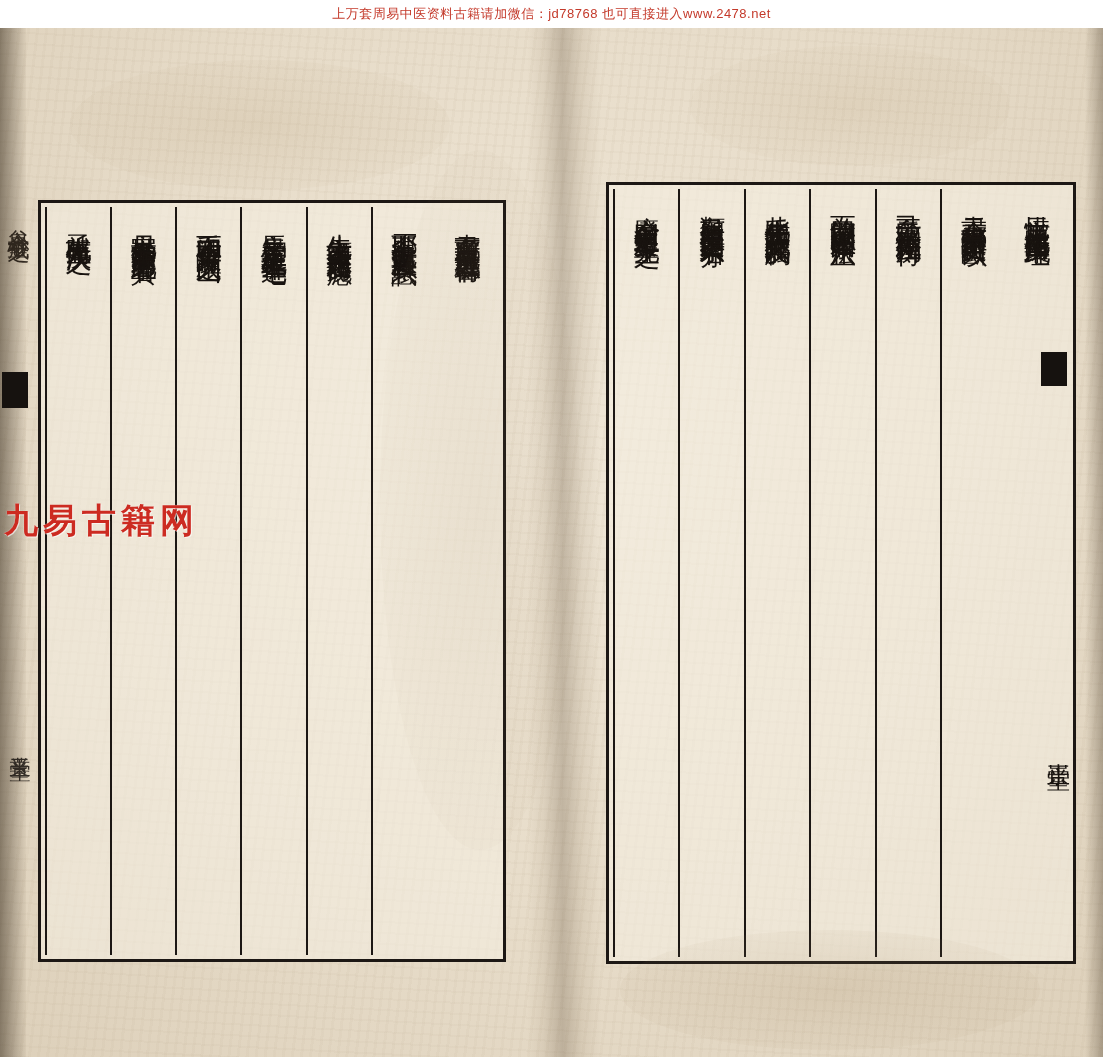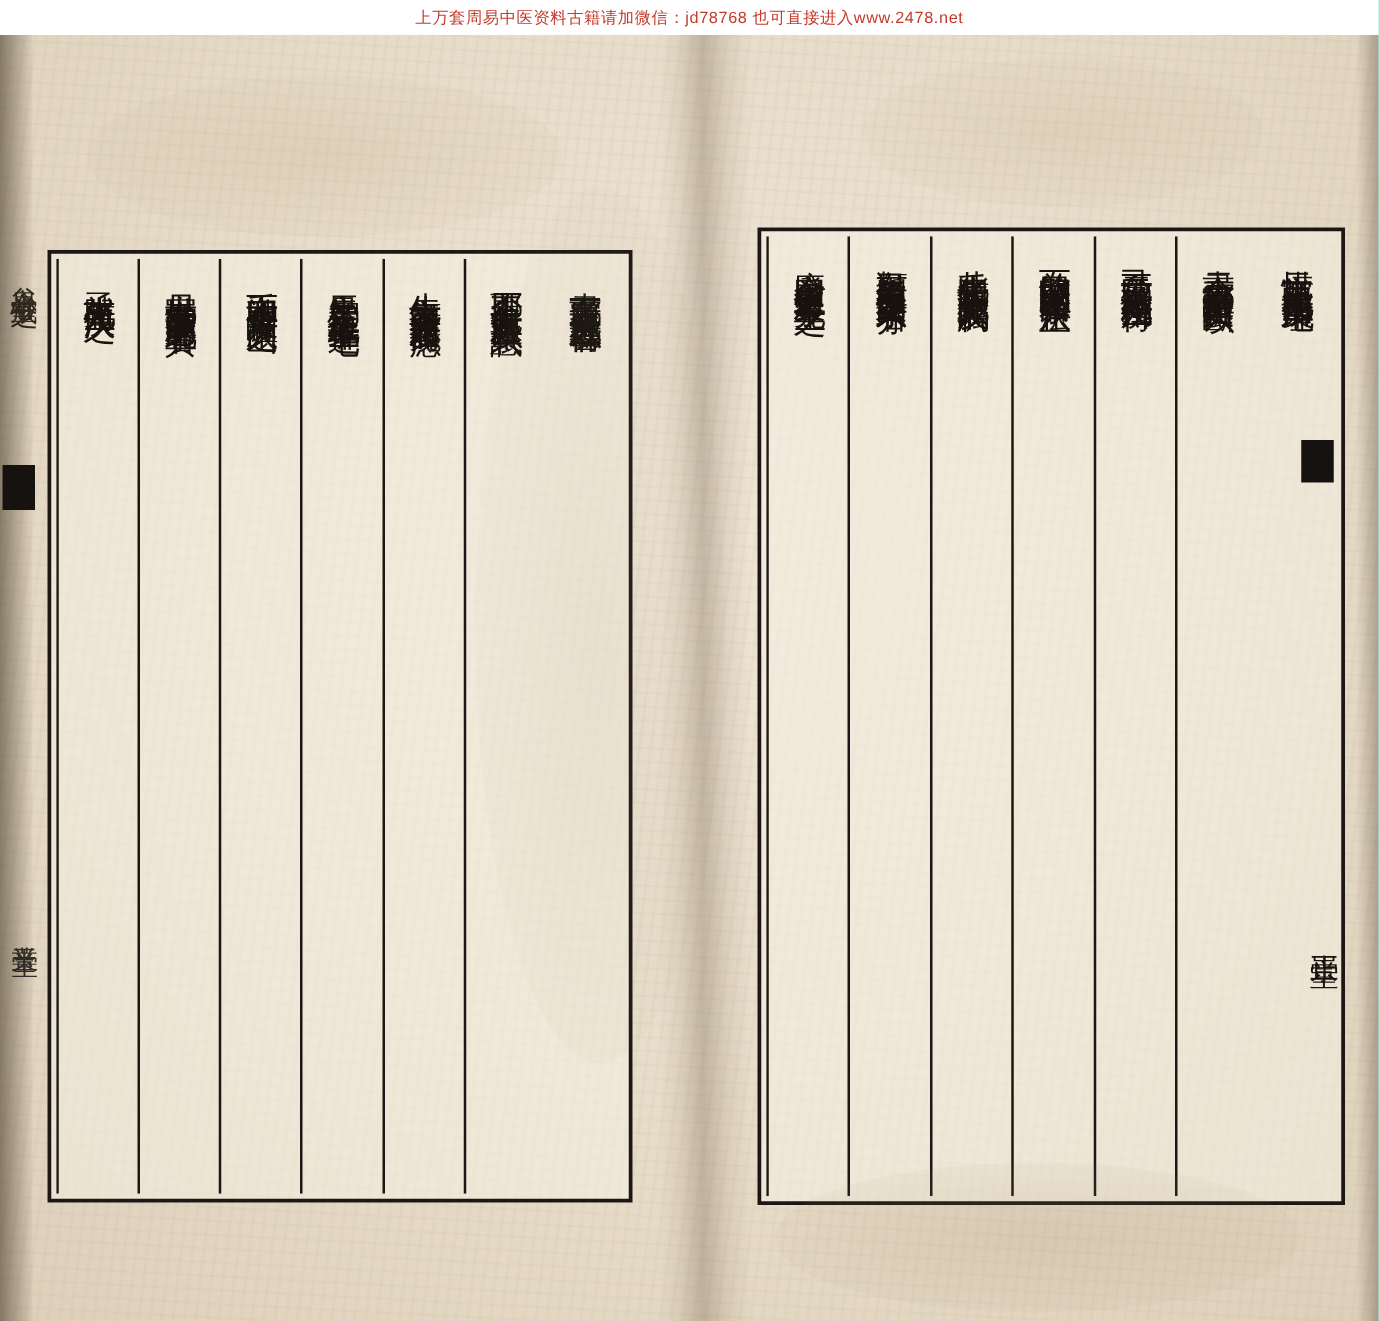--- a/index.html
+++ b/index.html
@@ -8,21 +8,21 @@
     background: #ffffff;
   }
   body {
     font-family: "Liberation Serif", serif;
   }
   .page {
     position: relative;
     width: 1103px;
     height: 1057px;
     overflow: hidden;
-    background: #5eead4;
+    background: #f0abfc;
   }
 
   
   .top-banner {
     position: absolute;
     top: 0;
     left: 0;
     width: 1103px;
     height: 28px;
     background: #ffffff;
@@ -360,14 +360,15 @@
   </div>
   <div class="black-tab"></div>
 
   <div class="right-note-num">
     <div class="col-text">三</div>
   </div>
   <div class="right-note">
     <div class="col-text">崇正堂</div>
   </div>
 
+  <div class="seal">九易古籍网</div>
 
 </div>
 
 </body></html>

